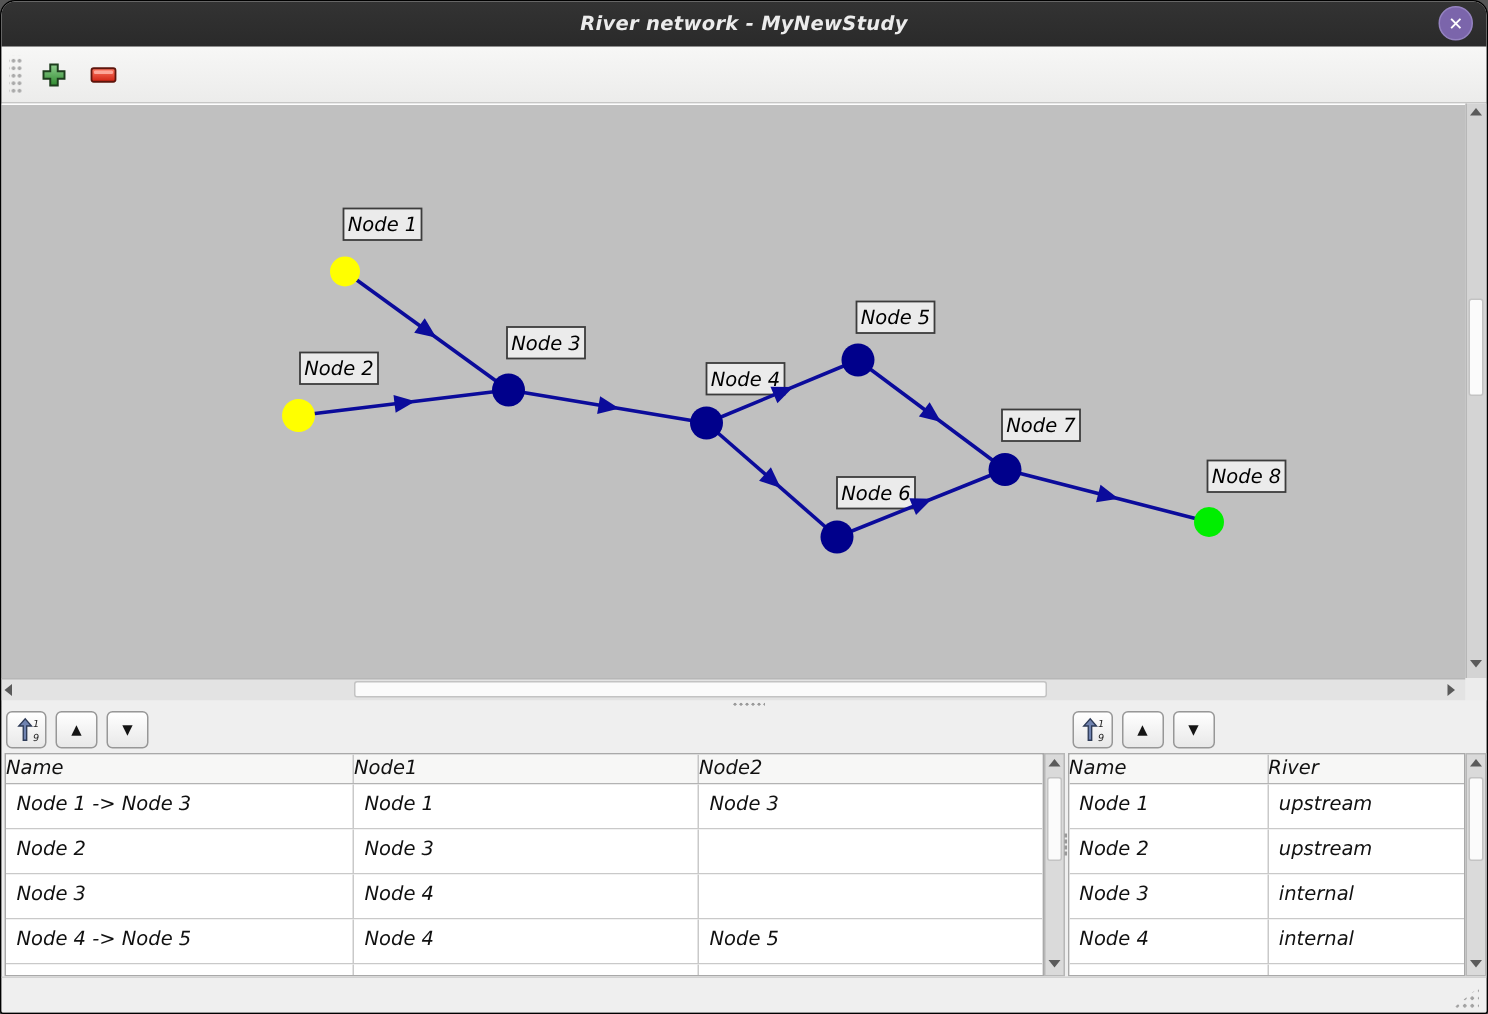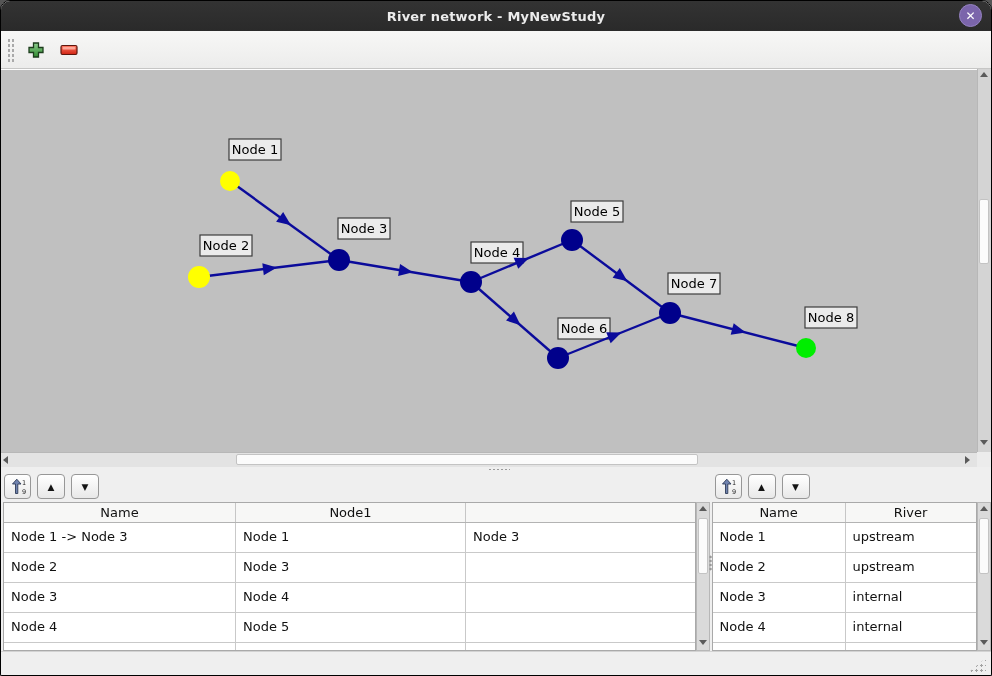--- a/index.html
+++ b/index.html
@@ -2,21 +2,21 @@
 <html><head>
 <meta charset="utf-8">
 <style>
   * { margin:0; padding:0; box-sizing:border-box; }
   html,body { width:992px; height:676px; }
   body { font-family:"DejaVu Sans","Liberation Sans",sans-serif; background:#555; }
 
   .window{
     width:992px; height:676px; border:1px solid #000;
     border-radius:10px 10px 2px 2px; overflow:hidden;
-    display:flex; flex-direction:column; background:#efefef;
+    display:flex; flex-direction:column; background:#efefef;font-style:italic;
   }
 
   
   .titlebar{
     flex:0 0 30px; background:linear-gradient(#333,#2a2a2a);
     position:relative; display:flex; align-items:center; justify-content:center;
   }
   .title-text{ color:#ececec; font-size:13px; font-weight:bold; letter-spacing:.2px; }
   .close-btn{
     position:absolute; right:9px; top:3px; width:23px; height:23px; border-radius:50%;
@@ -74,21 +74,21 @@
     width:28px; height:25px; margin-right:6px; border:1px solid #979797; border-radius:4px;
     background:linear-gradient(#ffffff,#e8e8e8); display:flex; align-items:center; justify-content:center;
     font-size:9px; color:#141414;
   }
   .tbtn.sort{ width:27px; }
 
   .tbl{ position:absolute; top:31px; background:#fff; border:1px solid #a9a9a9; overflow:hidden; height:149px; }
   .tbl-edges{ left:2px; width:693px; }
   .tbl-nodes{ left:0;   width:265px; }
   .thead{ display:flex; height:20px; background:#f7f7f6; border-bottom:1px solid #b3b3b3; }
-  .th{ font-size:13px; color:#111; text-align:center; line-height:19px; border-right:1px solid #c6c6c6; overflow:hidden; }
+  .th{ font-size:13px; color:#111; line-height:19px; border-right:1px solid #c6c6c6; overflow:hidden; }
   .tr{ display:flex; height:30px; border-bottom:1px solid #c9c9c9; background:#fff; }
   .td{ font-size:13px; color:#111; line-height:28px; padding-left:7px; border-right:1px solid #c9c9c9; white-space:nowrap; overflow:hidden; }
   .tbl-edges .th:nth-child(1), .tbl-edges .td:nth-child(1){ width:232px; }
   .tbl-edges .th:nth-child(2), .tbl-edges .td:nth-child(2){ width:230px; }
   .tbl-edges .th:nth-child(3), .tbl-edges .td:nth-child(3){ width:229px; border-right:none; }
   .tbl-nodes .th:nth-child(1), .tbl-nodes .td:nth-child(1){ width:133px; }
   .tbl-nodes .th:nth-child(2), .tbl-nodes .td:nth-child(2){ width:130px; border-right:none; }
 
   .tbl-scroll{ position:absolute; top:31px; width:14px; height:149px; background:#dadada; border:1px solid #b7b7b7; }
   .tbl-scroll .sb-thumb{ left:1px; width:10px; }
@@ -244,36 +244,38 @@
           </div>
         <div class="tbtn">
             <span>▼</span>
           </div>
       </div>
 
       <div class="tbl tbl-edges">
         <div class="thead">
           <div class="th">Name</div>
           <div class="th">Node1</div>
+          <div class="th">Node2</div>
         </div>
         <div id="edges-tbody">
             <div class="tr">
               <div class="td">Node 1 -&gt; Node 3</div>
               <div class="td">Node 1</div>
               <div class="td">Node 3</div>
             </div>
             <div class="tr">
               <div class="td">Node 2</div>
               <div class="td">Node 3</div>
             </div>
             <div class="tr">
               <div class="td">Node 3</div>
               <div class="td">Node 4</div>
             </div>
             <div class="tr">
+              <div class="td">Node 4 -&gt; Node 5</div>
               <div class="td">Node 4</div>
               <div class="td">Node 5</div>
             </div>
           </div>
         <div class="tr">
           <div class="td"></div>
             <div class="td"></div>
             <div class="td"></div>
         </div>
       </div>

